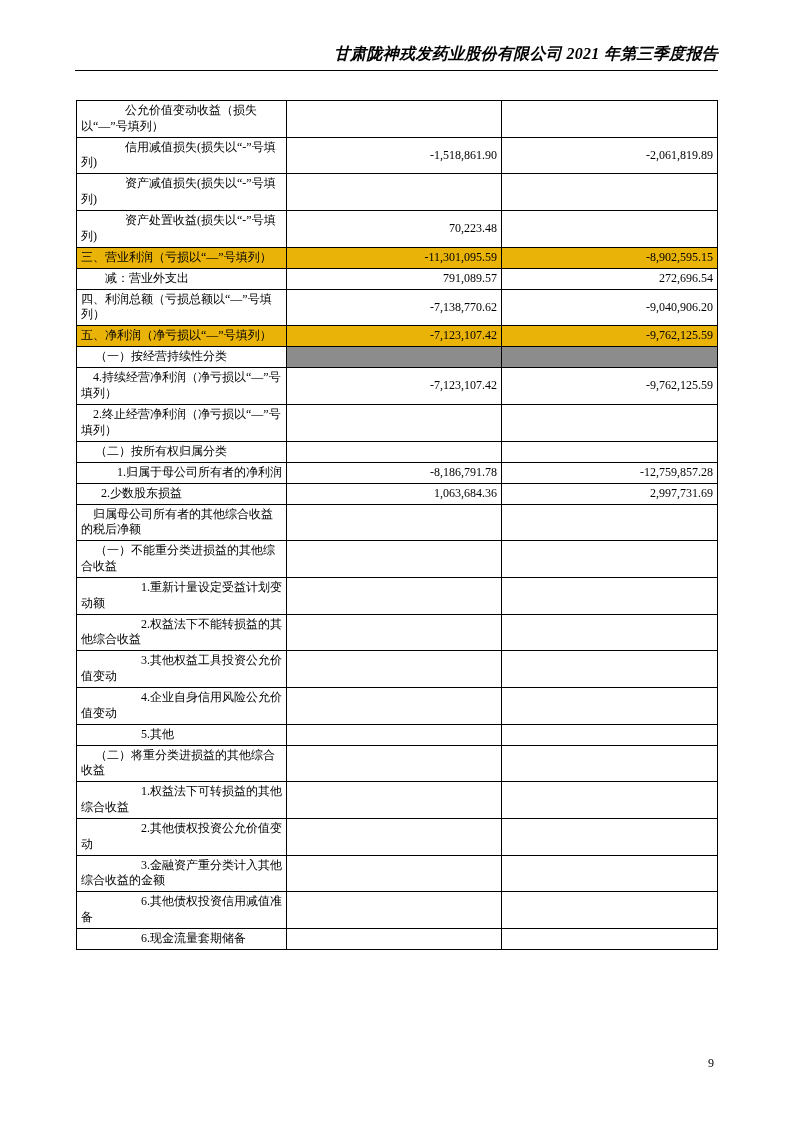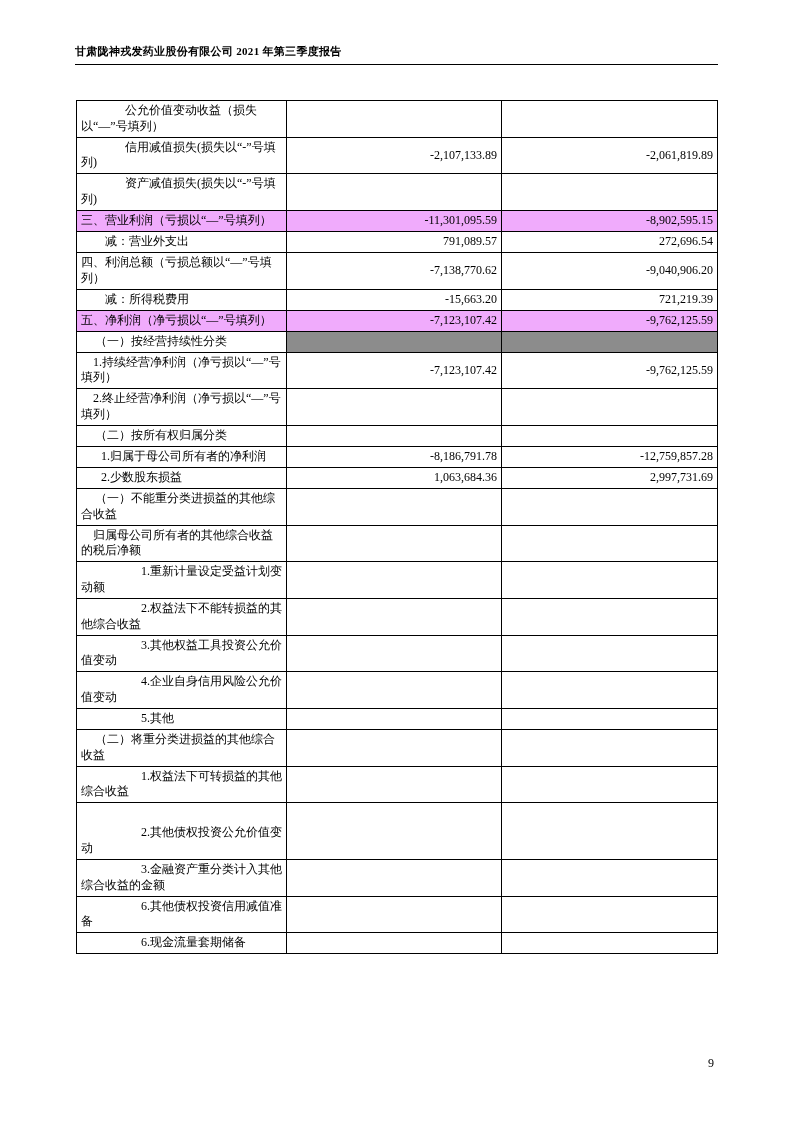--- a/index.html
+++ b/index.html
@@ -11,25 +11,27 @@
     background: #ffffff;
     font-family: "Liberation Serif", "DejaVu Serif", serif;
     color: #000;
     overflow: hidden;
   }
   .header {
     position: absolute;
     top: 44px;
     left: 75px;
     width: 643px;
-    font-size: 11px;
+    text-align: right;
+    font-size: 16px;
     font-weight: bold;
     letter-spacing: 0.3px;
     padding-bottom: 5px;
     border-bottom: 1.5px solid #000;
+    font-style: italic;
   }
   table.fin-table {
     position: absolute;
     top: 100px;
     left: 76px;
     width: 641px;
     border-collapse: collapse;
     table-layout: fixed;
     font-size: 12px;
   }
@@ -41,21 +43,21 @@
     overflow: hidden;
   }
   td.label { }
   td.label .lbl { word-break: break-all; }
   td.val {
     text-align: right;
     padding-right: 6px;
     font-family: "Liberation Serif", "DejaVu Serif", serif;
   }
   tr.single td { height: 16px; }
-  tr.shaded td { background: #f0abfc; }
+  tr.shaded td { background: #eab308; }
   td.dark { background: #8c8c8c; }
   .footer {
     position: absolute;
     top: 1056px;
     right: 79px;
     font-size: 12px;
   }
 </style>
 </head>
 <body>
@@ -77,28 +79,35 @@
           <td class="label">
             <div class="lbl" style="text-indent: 44px;">公允价值变动收益（损失以“—”号填列）</div>
           </td>
           <td class="val"></td>
           <td class="val"></td>
         </tr>
         <tr>
           <td class="label">
             <div class="lbl" style="text-indent: 44px;">信用减值损失(损失以“-”号填列)</div>
           </td>
-          <td class="val">-2,107,133.89</td>
+          <td class="val">-1,518,861.90</td>
           <td class="val">-2,061,819.89</td>
         </tr>
         <tr>
           <td class="label">
             <div class="lbl" style="text-indent: 44px;">资产减值损失(损失以“-”号填列)</div>
           </td>
           <td class="val"></td>
+          <td class="val"></td>
+        </tr>
+        <tr>
+          <td class="label">
+            <div class="lbl" style="text-indent: 44px;">资产处置收益(损失以“-”号填列)</div>
+          </td>
+          <td class="val">70,223.48</td>
           <td class="val"></td>
         </tr>
         <tr class="shaded single">
           <td class="label">
             <div class="lbl" style="text-indent: 0px;">三、营业利润（亏损以“—”号填列）</div>
           </td>
           <td class="val">-11,301,095.59</td>
           <td class="val">-8,902,595.15</td>
         </tr>
         <tr class="single">
@@ -108,92 +117,85 @@
           <td class="val">791,089.57</td>
           <td class="val">272,696.54</td>
         </tr>
         <tr class="single">
           <td class="label">
             <div class="lbl" style="text-indent: 0px;">四、利润总额（亏损总额以“—”号填列）</div>
           </td>
           <td class="val">-7,138,770.62</td>
           <td class="val">-9,040,906.20</td>
         </tr>
-        <tr class="single">
-          <td class="label">
-            <div class="lbl" style="text-indent: 24px;">减：所得税费用</div>
-          </td>
-          <td class="val">-15,663.20</td>
-          <td class="val">721,219.39</td>
-        </tr>
         <tr class="shaded single">
           <td class="label">
             <div class="lbl" style="text-indent: 0px;">五、净利润（净亏损以“—”号填列）</div>
           </td>
           <td class="val">-7,123,107.42</td>
           <td class="val">-9,762,125.59</td>
         </tr>
         <tr class="single">
           <td class="label">
             <div class="lbl" style="text-indent: 14px;">（一）按经营持续性分类</div>
           </td>
           <td class="val dark"></td>
           <td class="val dark"></td>
         </tr>
         <tr>
           <td class="label">
-            <div class="lbl" style="text-indent: 12px;">1.持续经营净利润（净亏损以“—”号填列）</div>
+            <div class="lbl" style="text-indent: 12px;">4.持续经营净利润（净亏损以“—”号填列）</div>
           </td>
           <td class="val">-7,123,107.42</td>
           <td class="val">-9,762,125.59</td>
         </tr>
         <tr>
           <td class="label">
             <div class="lbl" style="text-indent: 12px;">2.终止经营净利润（净亏损以“—”号填列）</div>
           </td>
           <td class="val"></td>
           <td class="val"></td>
         </tr>
         <tr class="single">
           <td class="label">
             <div class="lbl" style="text-indent: 14px;">（二）按所有权归属分类</div>
           </td>
           <td class="val"></td>
           <td class="val"></td>
         </tr>
         <tr class="single">
           <td class="label">
-            <div class="lbl" style="text-indent: 20px;">1.归属于母公司所有者的净利润</div>
+            <div class="lbl" style="text-indent: 20px; text-align: right;">1.归属于母公司所有者的净利润</div>
           </td>
           <td class="val">-8,186,791.78</td>
           <td class="val">-12,759,857.28</td>
         </tr>
         <tr class="single">
           <td class="label">
             <div class="lbl" style="text-indent: 20px;">2.少数股东损益</div>
           </td>
           <td class="val">1,063,684.36</td>
           <td class="val">2,997,731.69</td>
         </tr>
         <tr>
           <td class="label">
+            <div class="lbl" style="text-indent: 12px;">归属母公司所有者的其他综合收益的税后净额</div>
+          </td>
+          <td class="val"></td>
+          <td class="val"></td>
+        </tr>
+        <tr>
+          <td class="label">
             <div class="lbl" style="text-indent: 14px;">（一）不能重分类进损益的其他综合收益</div>
           </td>
           <td class="val"></td>
           <td class="val"></td>
         </tr>
         <tr>
           <td class="label">
-            <div class="lbl" style="text-indent: 12px;">归属母公司所有者的其他综合收益的税后净额</div>
-          </td>
-          <td class="val"></td>
-          <td class="val"></td>
-        </tr>
-        <tr>
-          <td class="label">
             <div class="lbl" style="text-indent: 60px;">1.重新计量设定受益计划变动额</div>
           </td>
           <td class="val"></td>
           <td class="val"></td>
         </tr>
         <tr>
           <td class="label">
             <div class="lbl" style="text-indent: 60px;">2.权益法下不能转损益的其他综合收益</div>
           </td>
           <td class="val"></td>
@@ -229,21 +231,21 @@
         </tr>
         <tr>
           <td class="label">
             <div class="lbl" style="text-indent: 60px;">1.权益法下可转损益的其他综合收益</div>
           </td>
           <td class="val"></td>
           <td class="val"></td>
         </tr>
         <tr>
           <td class="label">
-            <div class="lbl" style="text-indent: 60px; margin-top: 20px;">2.其他债权投资公允价值变动</div>
+            <div class="lbl" style="text-indent: 60px;">2.其他债权投资公允价值变动</div>
           </td>
           <td class="val"></td>
           <td class="val"></td>
         </tr>
         <tr>
           <td class="label">
             <div class="lbl" style="text-indent: 60px;">3.金融资产重分类计入其他综合收益的金额</div>
           </td>
           <td class="val"></td>
           <td class="val"></td>

